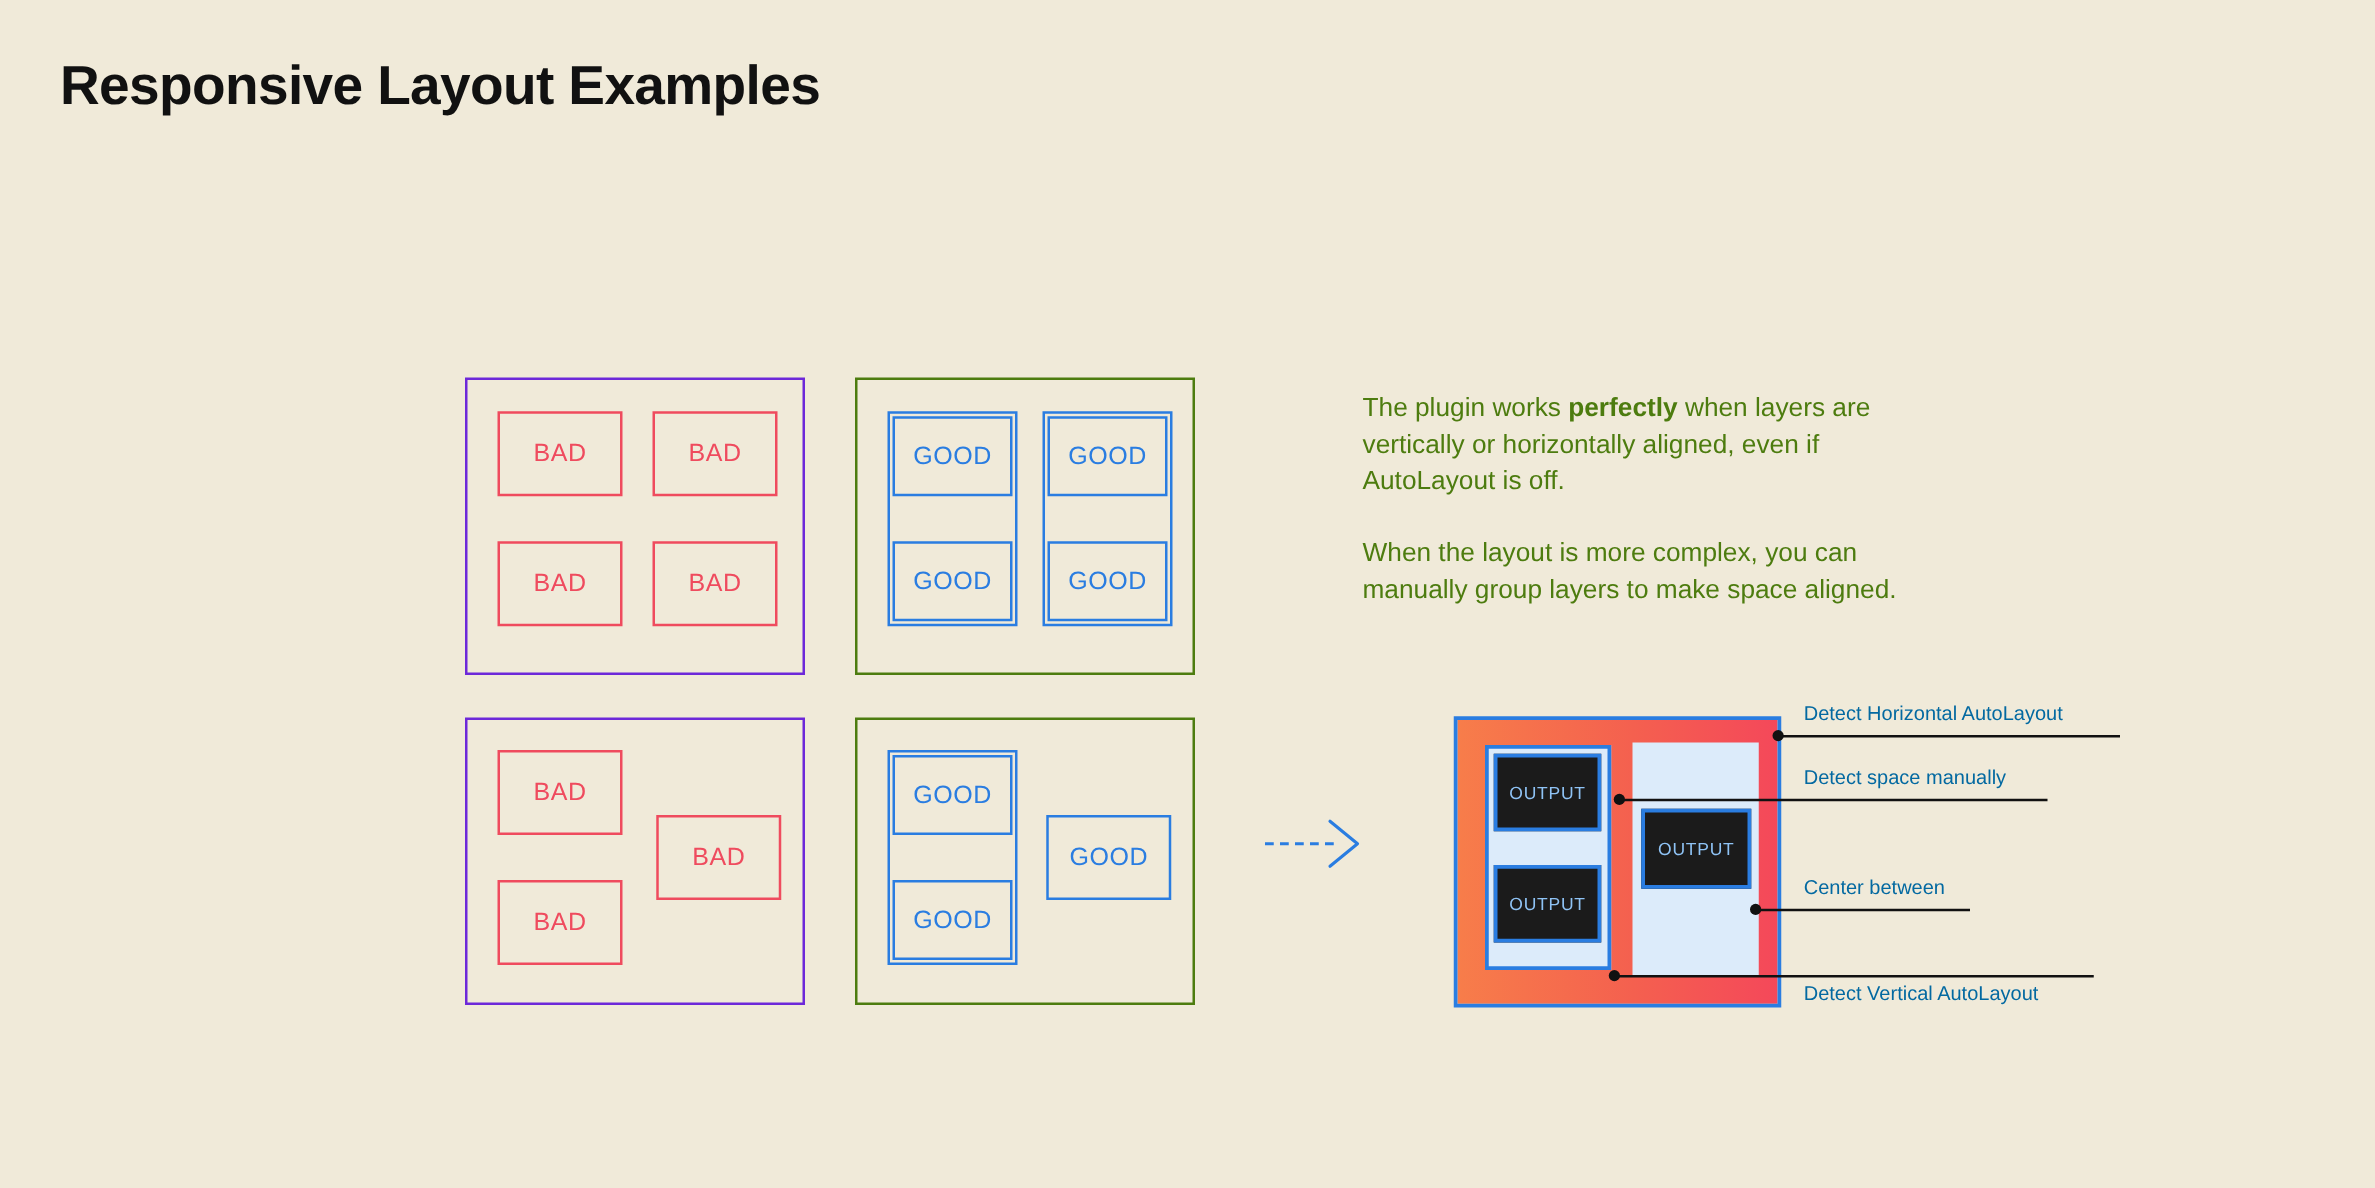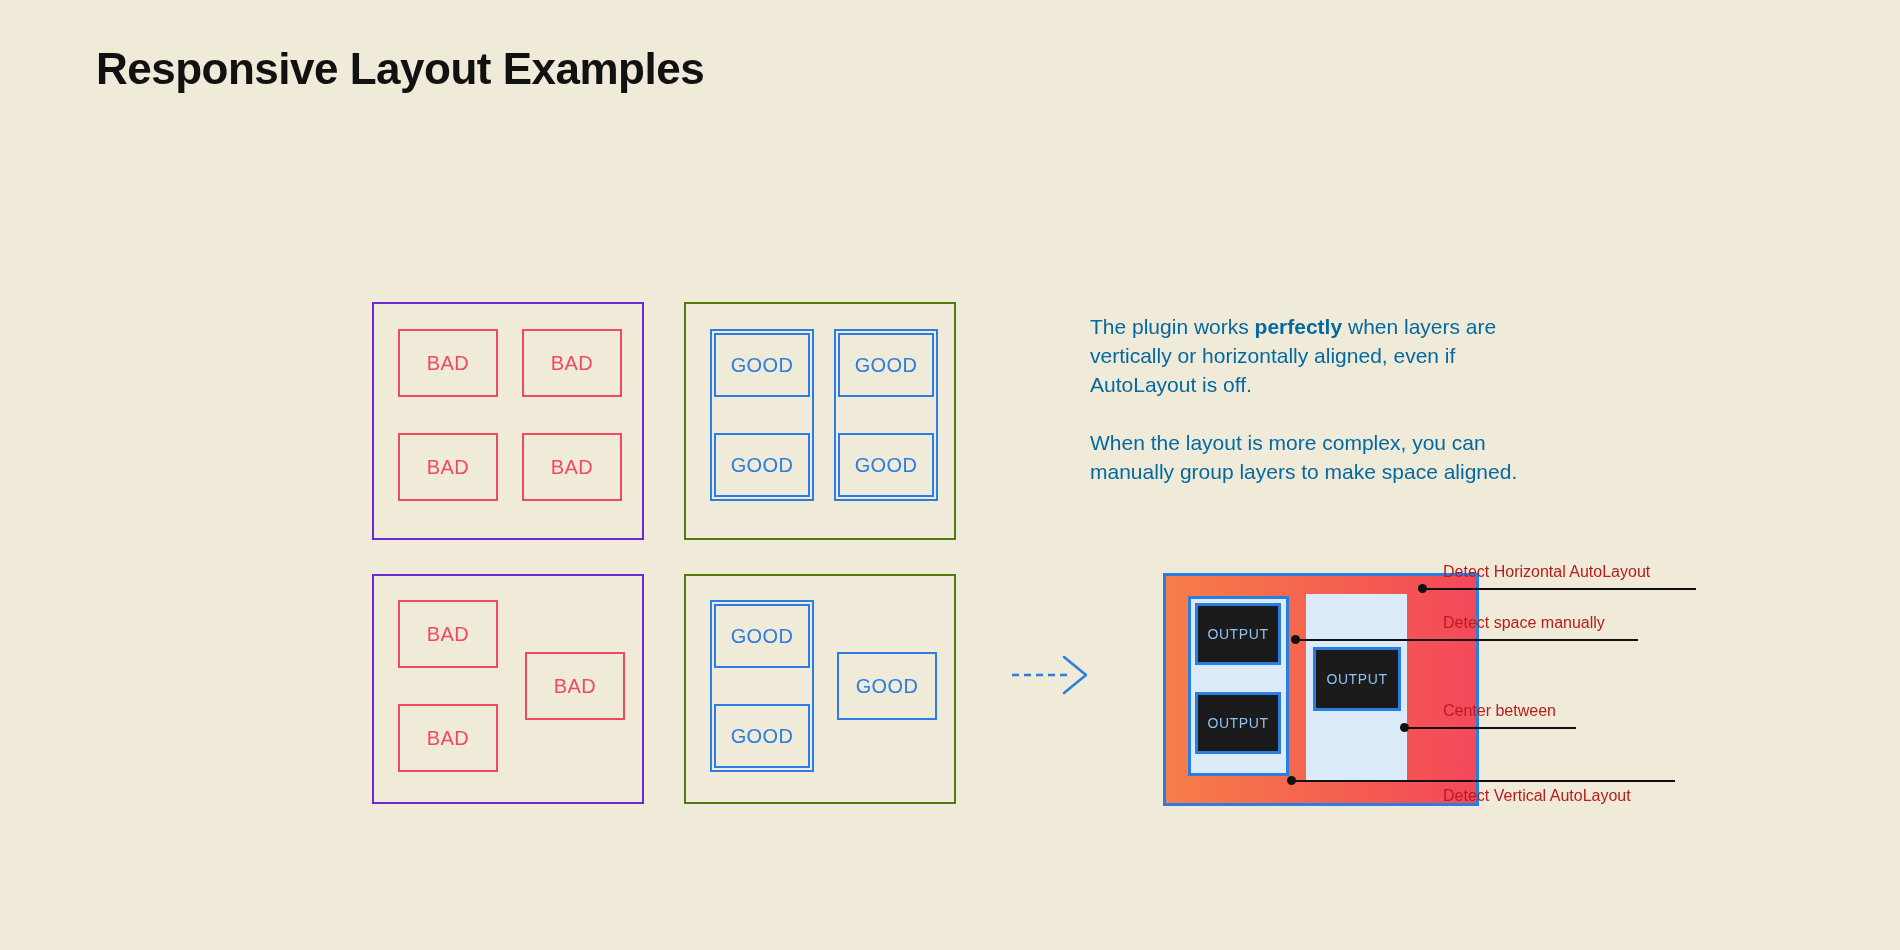--- a/index.html
+++ b/index.html
@@ -20,21 +20,20 @@
   
   .page-title {
     position: absolute;
     left: 48px;
     top: 44px;
     font-size: 44px;
     font-weight: 700;
     letter-spacing: -0.5px;
     color: #111111;
     white-space: nowrap;
-    margin-left: 48px;
   }
 
   
   .panel {
     position: absolute;
     background: transparent;
   }
   .panel-bad   { border: 2px solid #6d28d9; }
   .panel-good  { border: 2px solid #4d7c0f; }
 
@@ -63,40 +62,40 @@
   }
 
   
   .explain {
     position: absolute;
     left: 1090px;
     top: 312px;
     width: 470px;
     font-size: 21px;
     line-height: 29px;
-    color: #0369a1;
+    color: #4d7c0f;
   }
   .explain p + p { margin-top: 29px; }
   .explain b { font-weight: 700; }
 
   
   .arrow-wrap {
     position: absolute;
     left: 1012px;
     top: 655px;
     width: 80px;
     height: 40px;
   }
 
   
   .result-frame {
     position: absolute;
     left: 1163px;
     top: 573px;
-    width: 316px;
+    width: 262px;
     height: 233px;
     border: 3px solid #2a7de1;
     background: linear-gradient(90deg, #f77d4a 0%, #f4604f 55%, #f4485a 100%);
   }
   .sub-panel {
     position: absolute;
     background: #dcebfa;
   }
   .sub-panel-bordered { border: 3px solid #2a7de1; }
 
@@ -121,21 +120,21 @@
   .callout-dot {
     position: absolute;
     width: 9px;
     height: 9px;
     border-radius: 50%;
     background: #111111;
   }
   .callout-label {
     position: absolute;
     font-size: 16px;
-    color: #b91c1c;
+    color: #0369a1;
     white-space: nowrap;
   }
 </style>
 </head>
 <body>
 
 <h1 class="page-title">Responsive Layout Examples</h1>
 
 <div class="panel panel-bad" style="left:372px; top:302px; width:272px; height:238px;">
 

